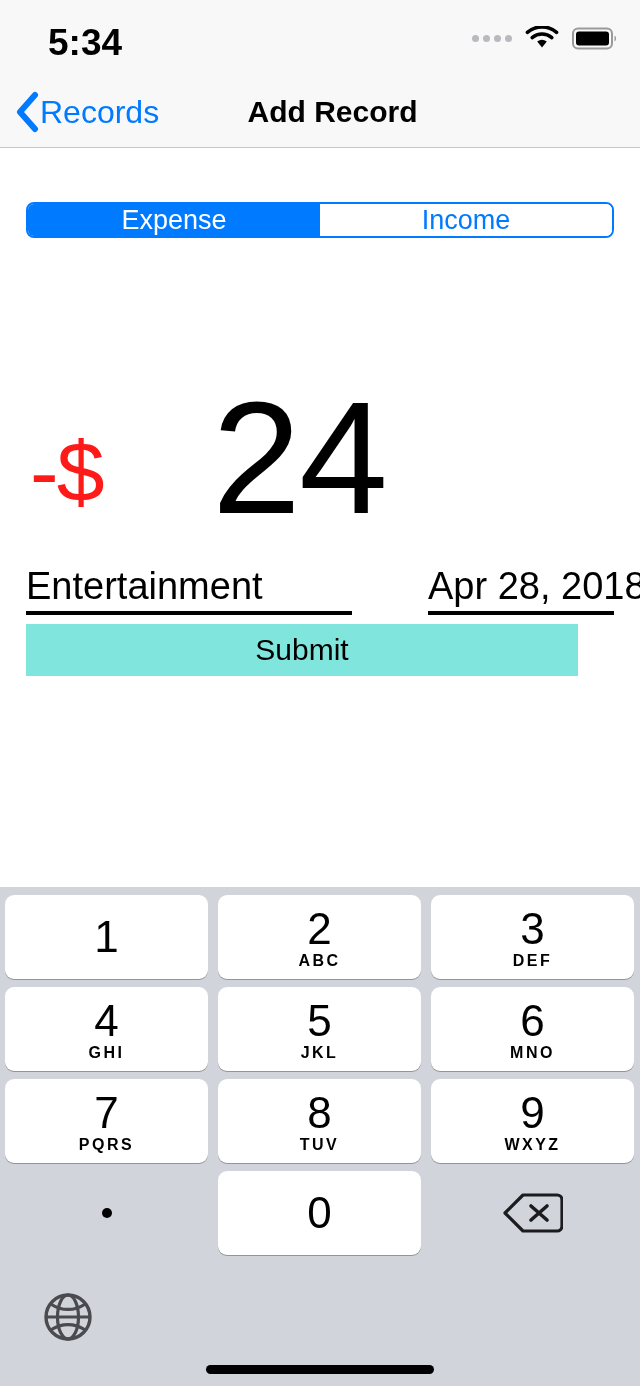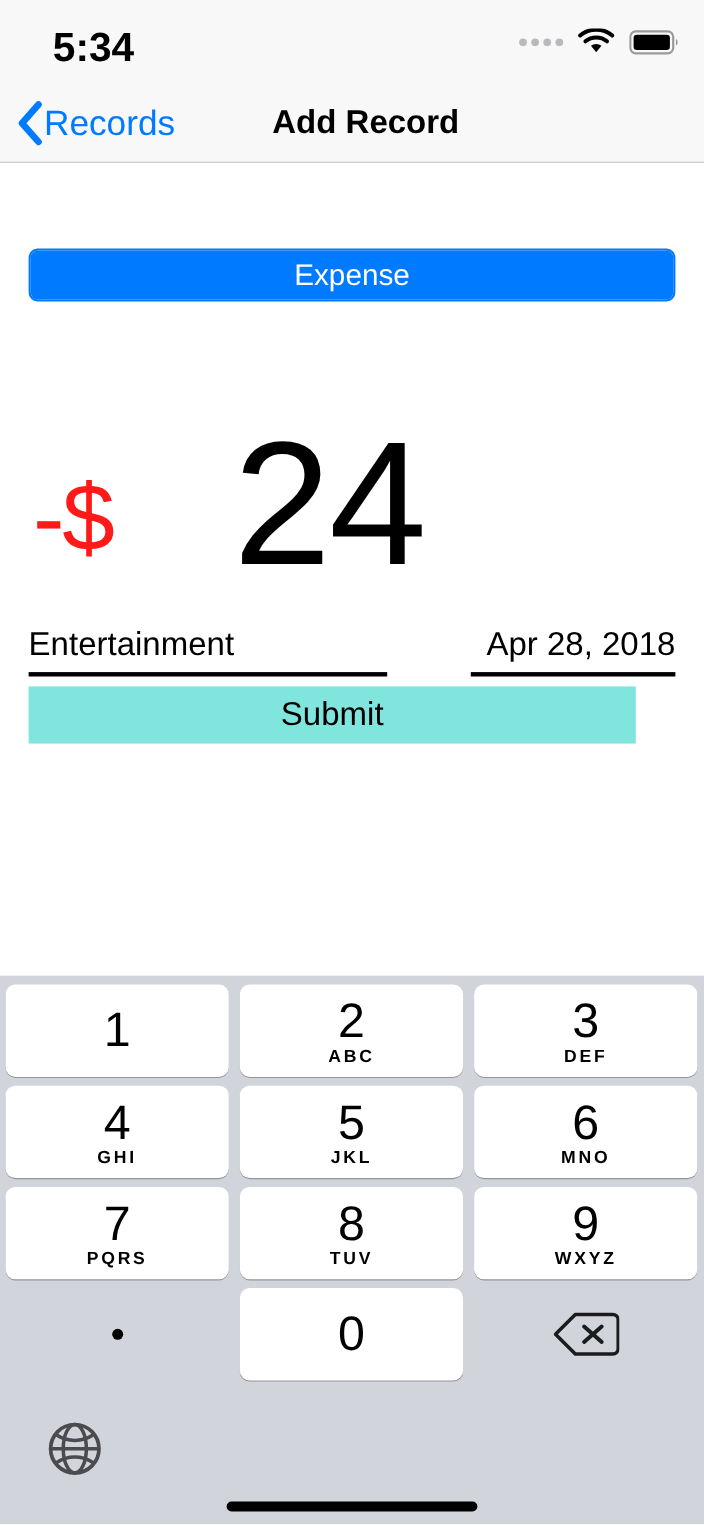--- a/index.html
+++ b/index.html
@@ -99,27 +99,26 @@
     color: #000000;
     margin-left: 25px;
   }
 
   
   .segmented {
     position: absolute;
     left: 26px;
     top: 202px;
     width: 588px;
-    height: 48px;
+    height: 36px;
     display: flex;
     border: 2px solid #007AFF;
     border-radius: 8px;
     overflow: hidden;
     box-sizing: border-box;
-    margin-top: 24px;
   }
   .seg {
     flex: 1;
     display: flex;
     align-items: center;
     justify-content: center;
     font-size: 27px;
     cursor: pointer;
     box-sizing: border-box;
   }
@@ -159,21 +158,21 @@
     letter-spacing: -2px;
   }
 
   
   .field {
     position: absolute;
     box-sizing: border-box;
   }
   .field .field-value {
     display: block;
-    font-size: 30px;
+    font-size: 38px;
     color: #000000;
     line-height: 40px;
     white-space: nowrap;
   }
   .field .field-rule {
     display: block;
     height: 4px;
     background: #000000;
     margin-top: 5px;
   }
@@ -340,20 +339,21 @@
       <svg class="chev" width="26" height="42" viewBox="0 0 26 42">
         <path d="M21 4 L6 21 L21 38" stroke="#007AFF" stroke-width="6" fill="none" stroke-linecap="round" stroke-linejoin="round"></path>
       </svg>
       <span class="nav-back-label">Records</span>
     </div>
     <div class="nav-title">Add Record</div>
   </div>
 
   <div class="segmented">
     <div class="seg active">Expense</div>
+    <div class="seg inactive">Income</div>
   </div>
 
   <div class="amount-row">
     <span class="amount-sign">-$</span>
     <span class="amount-value">24</span>
   </div>
 
   <div class="field field-category">
     <span class="field-value">Entertainment</span>
     <span class="field-rule"></span>

